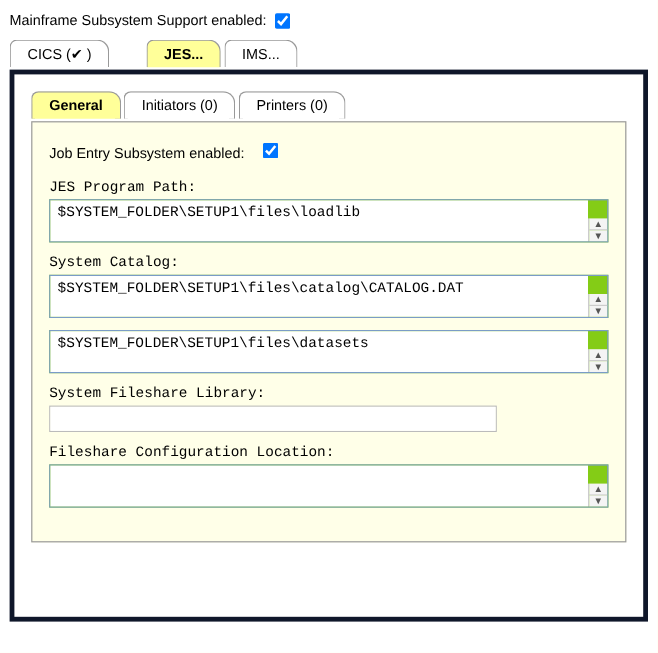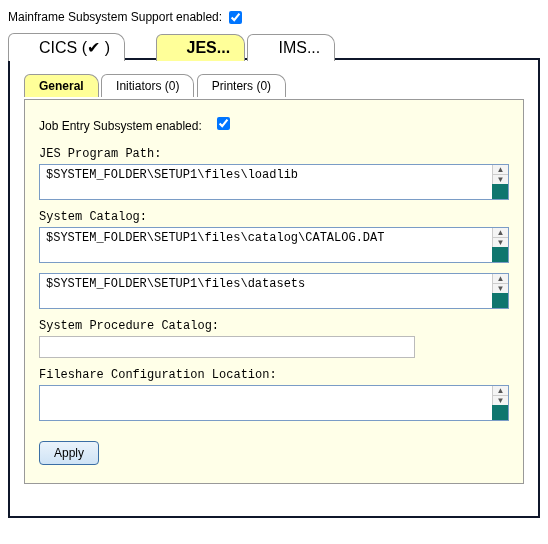--- a/index.html
+++ b/index.html
@@ -13,40 +13,40 @@
     width: 548px;
   }
   .top-row { margin-bottom: 6px; }
   .top-label { display: inline; }
   .top-check { vertical-align: middle; margin-left: 4px; }
 
   
   .tabs-row { position: relative; height: 26px; }
   .tab {
     display: inline-block;
-    padding: 4px 14px 4px 30px;
+    padding: 4px 14px 4px 14px;
     border: 1px solid #999;
     border-bottom: none;
     border-top-left-radius: 6px;
     border-top-right-radius: 10px;
     background: #fff;
     position: relative;
     margin-right: -1px;
     cursor: pointer;
-    font-size: 16px;
+    font-size: 12px;
     text-align: center;
   }
   .tab.active {
     background: #ffff99;
     font-weight: bold;
     z-index: 3;
     margin-left: 28px;
   }
   .outer-panel {
-    border: 2px solid #0f172a;
+    border: 4px solid #0f172a;
     margin-top: -1px;
     padding: 12px 14px 18px 14px;
     min-height: 460px;
   }
 
   
   .inner-tabs-row { position: relative; height: 26px; margin-top: 2px;}
   .inner-tab {
     display: inline-block;
     padding: 4px 14px;
@@ -74,24 +74,24 @@
 
   .field-row { margin-bottom: 10px; }
   .field-label { display: block; margin-bottom: 3px; font-family: Liberation Mono, monospace; }
   .checkbox-row { margin-bottom: 14px; }
   .checkbox-row label { margin-right: 8px; }
 
   .spin-wrap {
     position: relative;
     width: 100%;
     border: 1px solid #7a9cc6;
-    background: #0f766e;
+    background: #84cc16;
     height: 36px;
     display: flex;
-    align-items: flex-start;
+    align-items: flex-end;
   }
   .spin-wrap.narrow { height: 22px; width: 80%; border-color:#bbb;}
   .spin-input {
     flex: 1;
     border: none;
     outline: none;
     font-family: "Courier New", monospace;
     font-size: 12px;
     padding: 3px 6px;
     resize: none;
@@ -181,33 +181,32 @@
       <div class="spin-wrap">
         <textarea class="spin-input" style="">$SYSTEM_FOLDER\SETUP1\files\datasets</textarea>
         <div class="spin-btns">
           <div class="spin-btn">▲</div>
           <div class="spin-btn">▼</div>
         </div>
       </div>
     </div>
 
     <div class="field-row">
-      <span class="field-label">System Procedure Catalog:</span>
+      <span class="field-label">System Fileshare Library:</span>
       <div class="spin-wrap narrow">
         <input class="spin-input plain" value="" style="">
       </div>
     </div>
 
     <div class="field-row">
       <span class="field-label">Fileshare Configuration Location:</span>
       <div class="spin-wrap">
         <textarea class="spin-input" style=""></textarea>
         <div class="spin-btns">
           <div class="spin-btn">▲</div>
           <div class="spin-btn">▼</div>
         </div>
       </div>
     </div>
 
-    <button class="apply-btn">Apply</button>
 
   </div>
 </div>
 
 </body></html>

